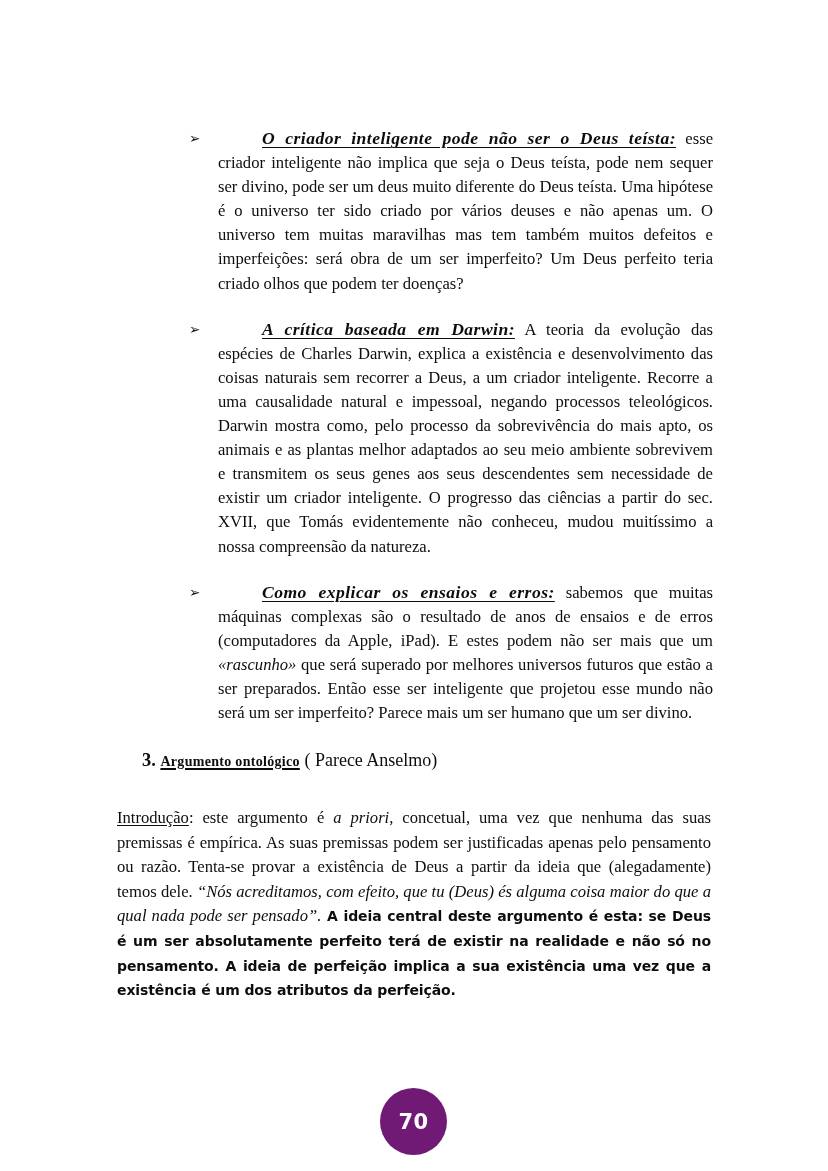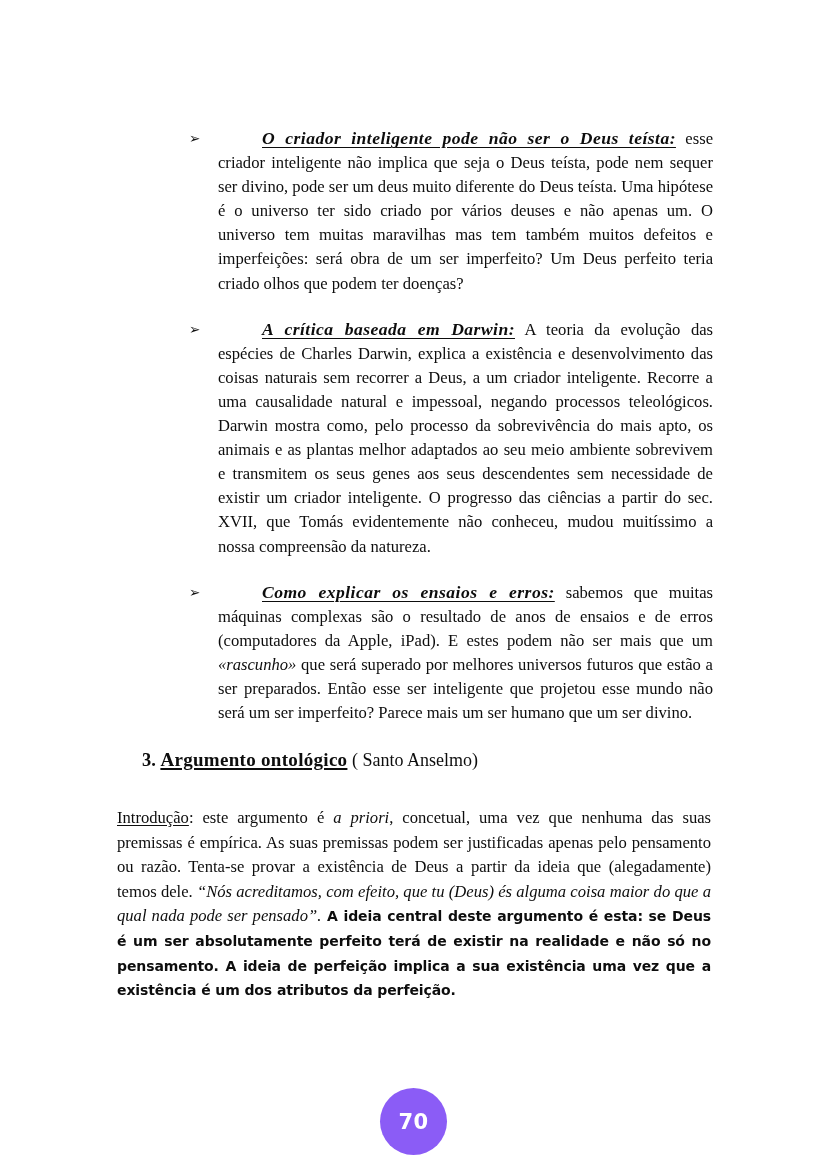--- a/index.html
+++ b/index.html
@@ -76,21 +76,21 @@
     font-weight: bold;
   }
   .section-heading .num {
     font-family: "Liberation Serif", "DejaVu Serif", serif;
     font-weight: bold;
     font-size: 18.4px;
   }
   .section-heading .title {
     font-family: "Liberation Serif", "DejaVu Serif", serif;
     font-weight: bold;
-    font-size: 19px;
+    font-size: 14px;
     letter-spacing: 0.3px;
     text-decoration: underline;
     text-decoration-thickness: 1.6px;
     text-underline-offset: 2.4px;
     text-align: right;
   }
   .section-heading .paren {
     font-weight: normal;
     font-size: 18px;
   }
@@ -170,23 +170,23 @@
     <div class="bullet-item">
       <span class="bullet-marker">➢</span>
       <div class="bullet-body"><span class="run-in-head">Como explicar os ensaios e erros:</span><span> sabemos que muitas máquinas complexas são o resultado de anos de ensaios e de erros (computadores da Apple, iPad). E estes podem não ser mais que um </span><span style="font-style:italic">«rascunho»</span><span> que será superado por melhores universos futuros que estão a ser preparados. Então esse ser inteligente que projetou esse mundo não será um ser imperfeito? Parece mais um ser humano que um ser divino.</span></div>
     </div>
 
   </div>
 
   <div class="section-heading">
     <span class="num">3.</span>
     <span class="title">Argumento ontológico</span>
-    <span class="paren">( Santo Anselmo)</span>
+    <span class="paren">( Parece Anselmo)</span>
   </div>
 
   <div class="intro"><span class="u">Introdução</span><span>: este argumento é </span><span class="it">a priori</span><span>, concetual, uma vez que nenhuma das suas premissas é empírica. As suas premissas podem ser justificadas apenas pelo pensamento ou razão. Tenta-se provar a existência de Deus a partir da ideia que (alegadamente) temos dele. </span><span class="quote">“Nós acreditamos, com efeito, que tu (Deus) és alguma coisa maior do que a qual nada pode ser pensado”.</span><span class="bold-sans"> A ideia central deste argumento é esta: se Deus é um ser absolutamente perfeito terá de existir na realidade e não só no pensamento. A ideia de perfeição implica a sua existência uma vez que a existência é um dos atributos da perfeição.</span></div>
 
 
-  <div class="page-badge" style="background: #8b5cf6;">
+  <div class="page-badge" style="background: #701a75;">
     <span class="num" style="color: rgb(255, 255, 255);">70</span>
   </div>
 
 </div>
 
 </body></html>

